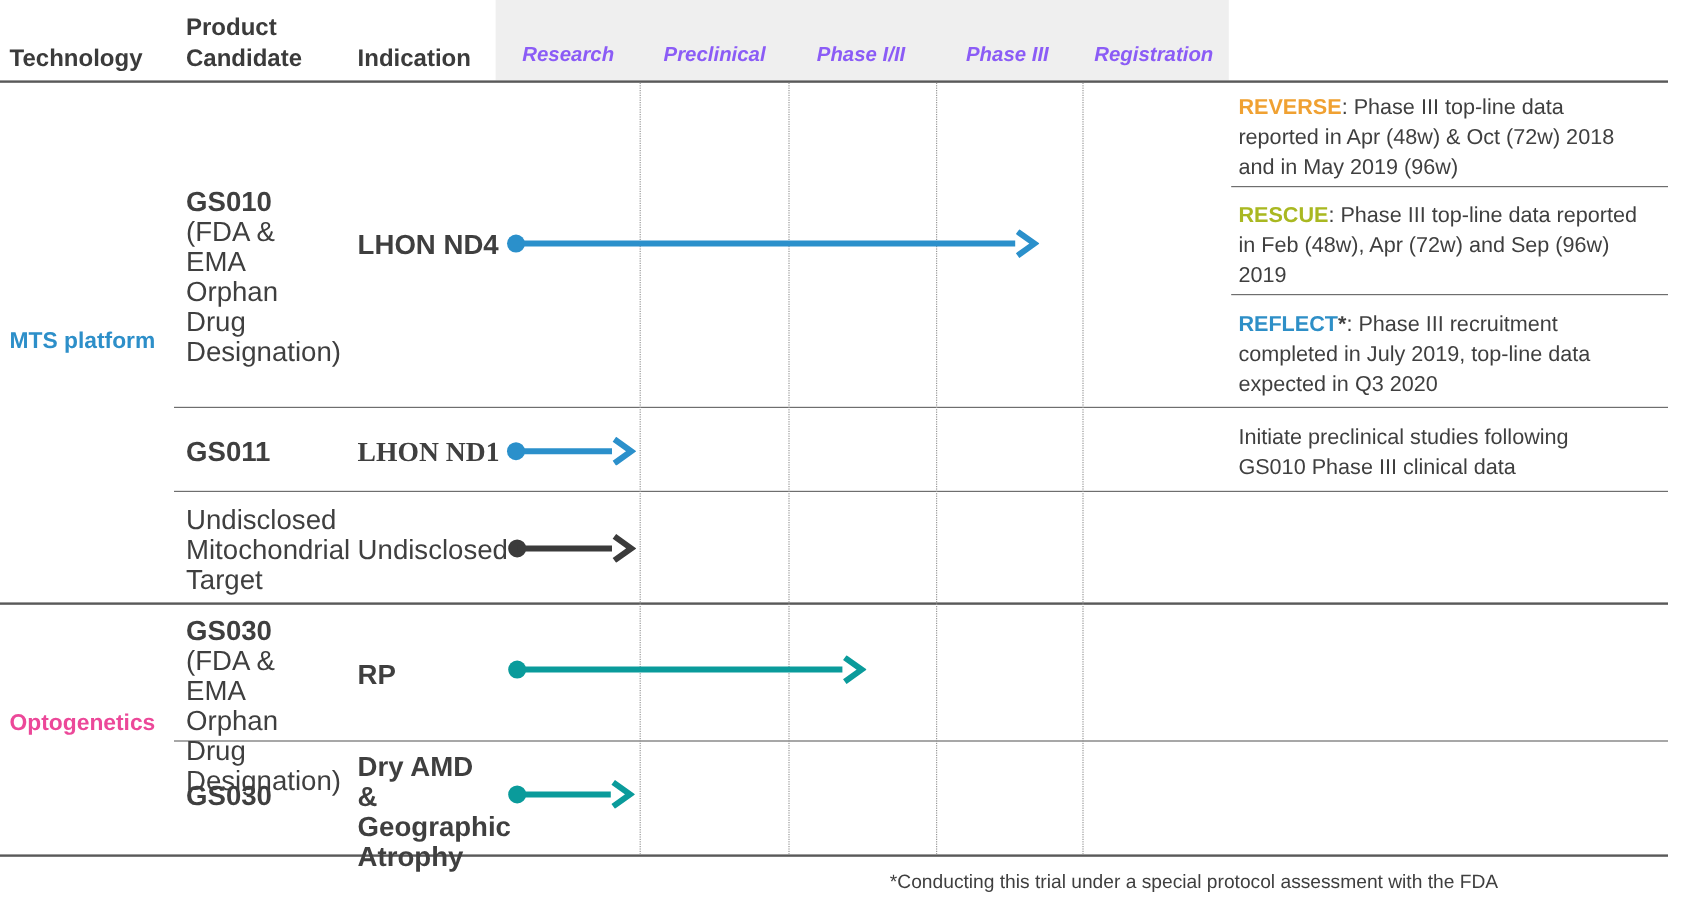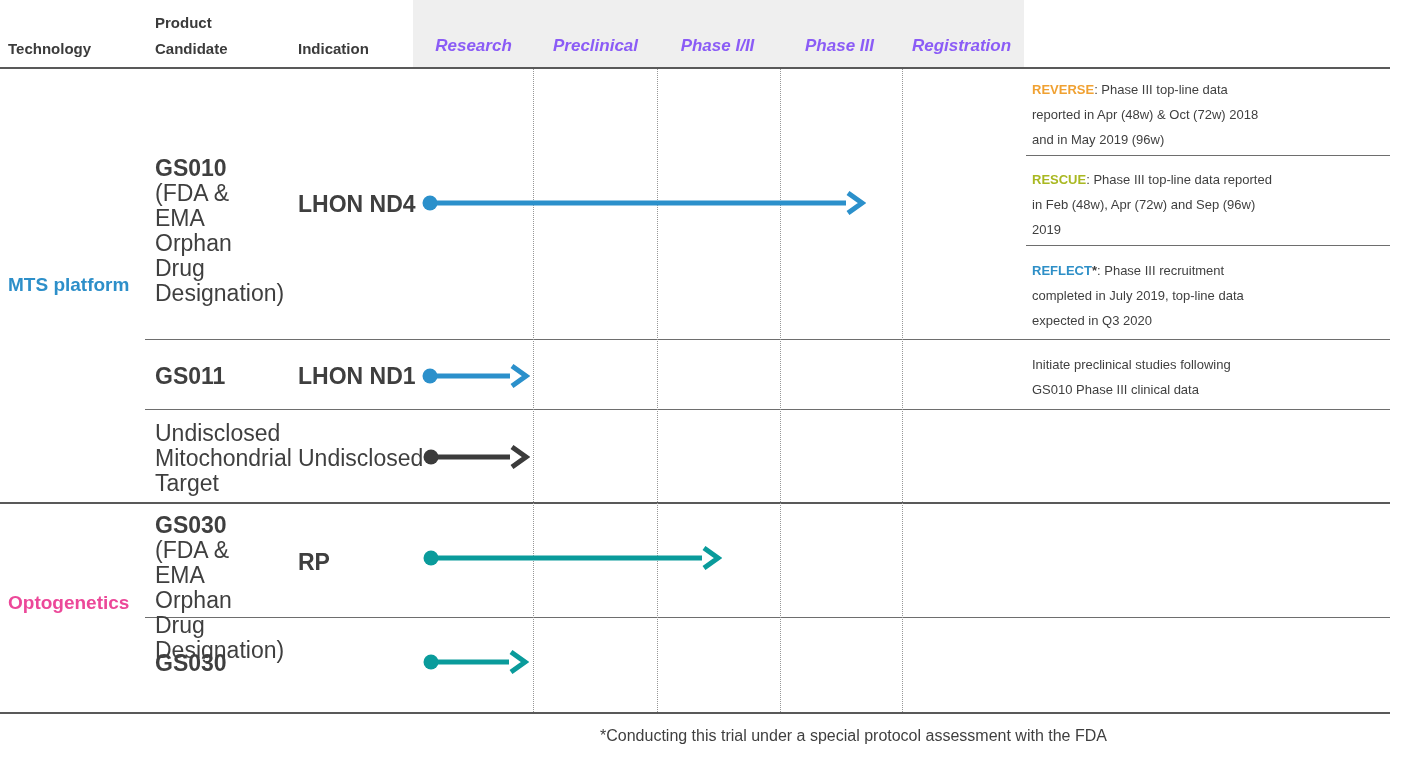--- a/index.html
+++ b/index.html
@@ -2,27 +2,27 @@
 <html><head>
 <meta charset="utf-8">
 <style>
   html,body{margin:0;padding:0;background:#ffffff;}
   .canvas{
     position:relative;width:1420px;height:758px;background:#ffffff;overflow:hidden;
     font-family:"Liberation Sans", sans-serif;color:#3f3f3f;
   }
   .abs{position:absolute;}
   .phase-band{position:absolute;left:413px;top:0;width:611px;height:67px;background:#efefef;}
-  .hdr{font-weight:bold;font-size:15px;color:#3b3b3b;line-height:26px;}
+  .hdr{font-weight:bold;font-size:20px;color:#3b3b3b;line-height:26px;}
   .phase-hdr{font-weight:bold;font-style:italic;font-size:17px;color:#8b5cf6;text-align:center;width:123px;}
   .bold{font-weight:bold;}
   .txt{font-size:23px;line-height:25px;color:#3f3f3f;}
   .pre{white-space:pre-line;}
   .tech-label{font-size:19px;font-weight:bold;line-height:24px;}
-  .event{font-size:13px;line-height:25px;color:#3f3f3f;}
+  .event{font-size:18px;line-height:25px;color:#3f3f3f;}
   .etext{white-space:pre-line;}
   .hline{position:absolute;background:#595959;}
   .hline-thin{position:absolute;background:#6e6e6e;}
   .vdots{position:absolute;top:69px;height:643px;width:0;border-left:1px dotted #979797;}
   .footnote{font-size:16px;color:#3f3f3f;}
 </style>
 </head>
 <body>
 
 <div class="canvas">
@@ -79,21 +79,21 @@
 in Feb (48w), Apr (72w) and Sep (96w)
 2019</span>
   </div>
   <div class="abs event" style="left:1032px;top:258px;width:358px;">
     <span class="bold" style="color: rgb(46, 143, 199);">REFLECT</span><span class="bold">*</span><span class="etext">: Phase III recruitment
 completed in July 2019, top-line data
 expected in Q3 2020</span>
   </div>
 
   <div class="abs txt bold" style="left:155px;top:364px;">GS011</div>
-  <div class="abs txt bold" style="left:298px;top:364px;">LHON ND1</div>
+  <div class="abs txt bold" style="left:298px;top:364px;font-family:Liberation Serif, serif;">LHON ND1</div>
   <svg class="abs" style="left:422px;top:364px;" width="108" height="24">
     <circle cx="8" cy="12" r="7.5" fill="#2b90cb"></circle>
     <line x1="8" y1="12" x2="88" y2="12" stroke-width="5" stroke="#2b90cb"></line>
     <polyline points="90,2 104,12 90,22" fill="none" stroke-width="5" stroke="#2b90cb"></polyline>
   </svg>
   <div class="abs event" style="left:1032px;top:352px;width:358px;">
     <span class="etext">Initiate preclinical studies following
 GS010 Phase III clinical data</span>
   </div>
 
@@ -114,21 +114,24 @@
 Designation)</div>
   </div>
   <div class="abs txt bold" style="left:298px;top:550px;">RP</div>
   <svg class="abs" style="left:423px;top:546px;" width="299" height="24">
     <circle cx="8" cy="12" r="7.5" fill="#0a9b9b"></circle>
     <line x1="8" y1="12" x2="279" y2="12" stroke-width="5" stroke="#0a9b9b"></line>
     <polyline points="281,2 295,12 281,22" fill="none" stroke-width="5" stroke="#0a9b9b"></polyline>
   </svg>
 
   <div class="abs txt bold" style="left:155px;top:651px;">GS030</div>
+  <div class="abs txt bold pre" style="left:298px;top:627px;width:112px;">Dry AMD &amp;
+Geographic
+Atrophy</div>
   <svg class="abs" style="left:423px;top:650px;" width="106" height="24">
     <circle cx="8" cy="12" r="7.5" fill="#0a9b9b"></circle>
     <line x1="8" y1="12" x2="86" y2="12" stroke-width="5" stroke="#0a9b9b"></line>
     <polyline points="88,2 102,12 88,22" fill="none" stroke-width="5" stroke="#0a9b9b"></polyline>
   </svg>
 
-  <div class="abs footnote" style="left:600px;top:727px;width:790px;text-align:left;">*Conducting this trial under a special protocol assessment with the FDA</div>
+  <div class="abs footnote" style="left:600px;top:727px;width:790px;text-align:center;">*Conducting this trial under a special protocol assessment with the FDA</div>
 
 </div>
 
 </body></html>

